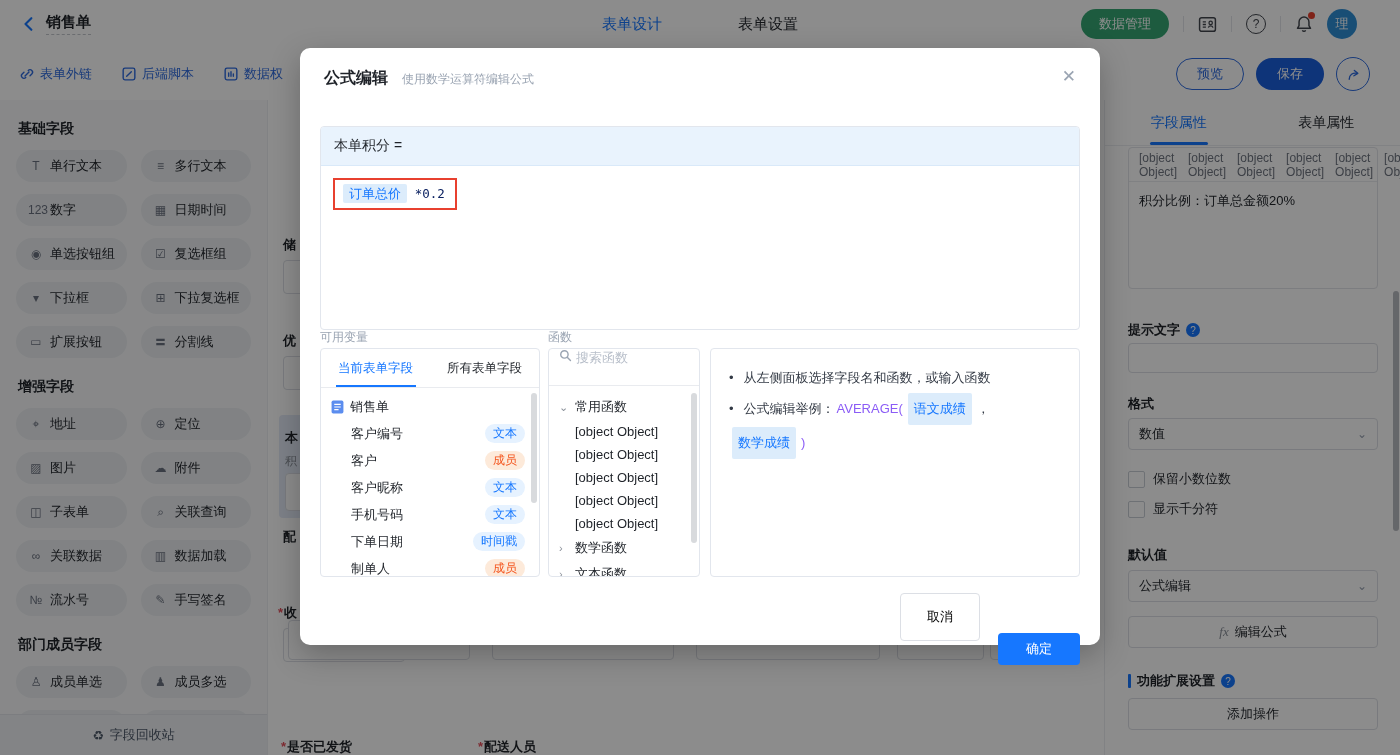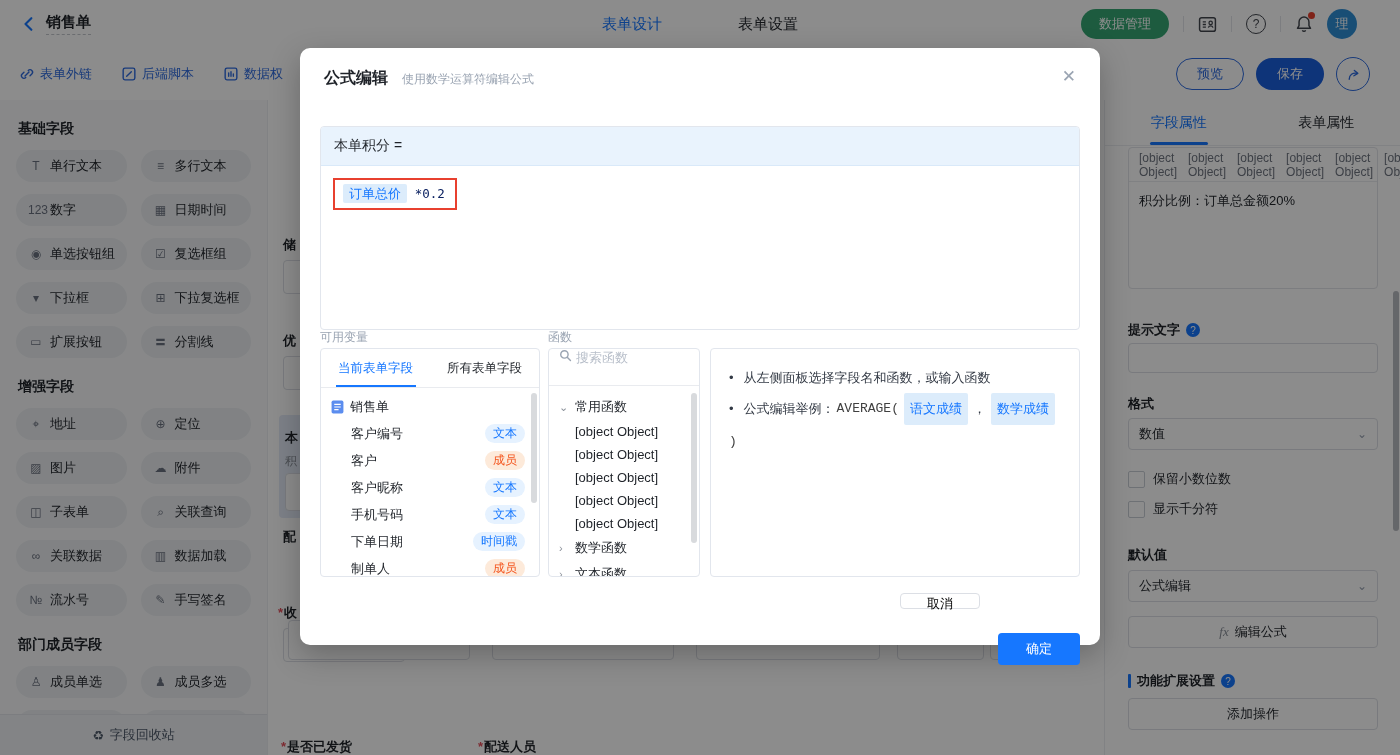--- a/index.html
+++ b/index.html
@@ -101,24 +101,24 @@
   .fsearch input{border:none;outline:none;width:100px;font-size:13px;color:#1f2329;font-family:inherit;}
   .fsearch input::placeholder{color:#b7bec9;}
   .ftree{padding:8px 0;}
   .fgroup{display:flex;align-items:center;gap:6px;padding:4px 10px;cursor:pointer;}
   .caret{color:#8a9099;font-size:11px;width:10px;}
   .fleaf{padding:4px 10px 4px 26px;cursor:pointer;}
   .fscroll{position:absolute;right:2px;top:44px;width:6px;height:150px;background:#d8dadd;border-radius:3px;}
   .helpp{left:410px;width:370px;padding:14px 18px;box-sizing:border-box;color:#333a45;}
   .hline{display:flex;align-items:center;flex-wrap:wrap;gap:2px;line-height:30px;font-size:13px;}
   .bullet{margin-right:8px;}
-  .fn{color:#404040;font-family:Liberation Mono, monospace;}
+  .fn{color:#8b5cf6;}
   .hchip{background:#dcecfb;color:#1677ff;padding:1px 6px;border-radius:2px;margin:0 3px;}
   .m-foot{position:absolute;right:20px;top:545px;display:flex;gap:18px;}
-  .btn-cancel{width:80px;height:16px;border:1px solid #dcdfe5;border-radius:4px;background:#fff;font-size:13px;cursor:pointer;}
+  .btn-cancel{width:80px;height:48px;border:1px solid #dcdfe5;border-radius:4px;background:#fff;font-size:13px;cursor:pointer;}
   .btn-ok{width:82px;height:32px;border:none;border-radius:4px;background:#1677ff;color:#fff;font-size:13px;cursor:pointer;margin-top:40px;}
   svg{display:block;}
 </style>
 </head>
 <body>
 
 <div class="app">
 
   <header class="topbar">
     <div class="tb-left">

